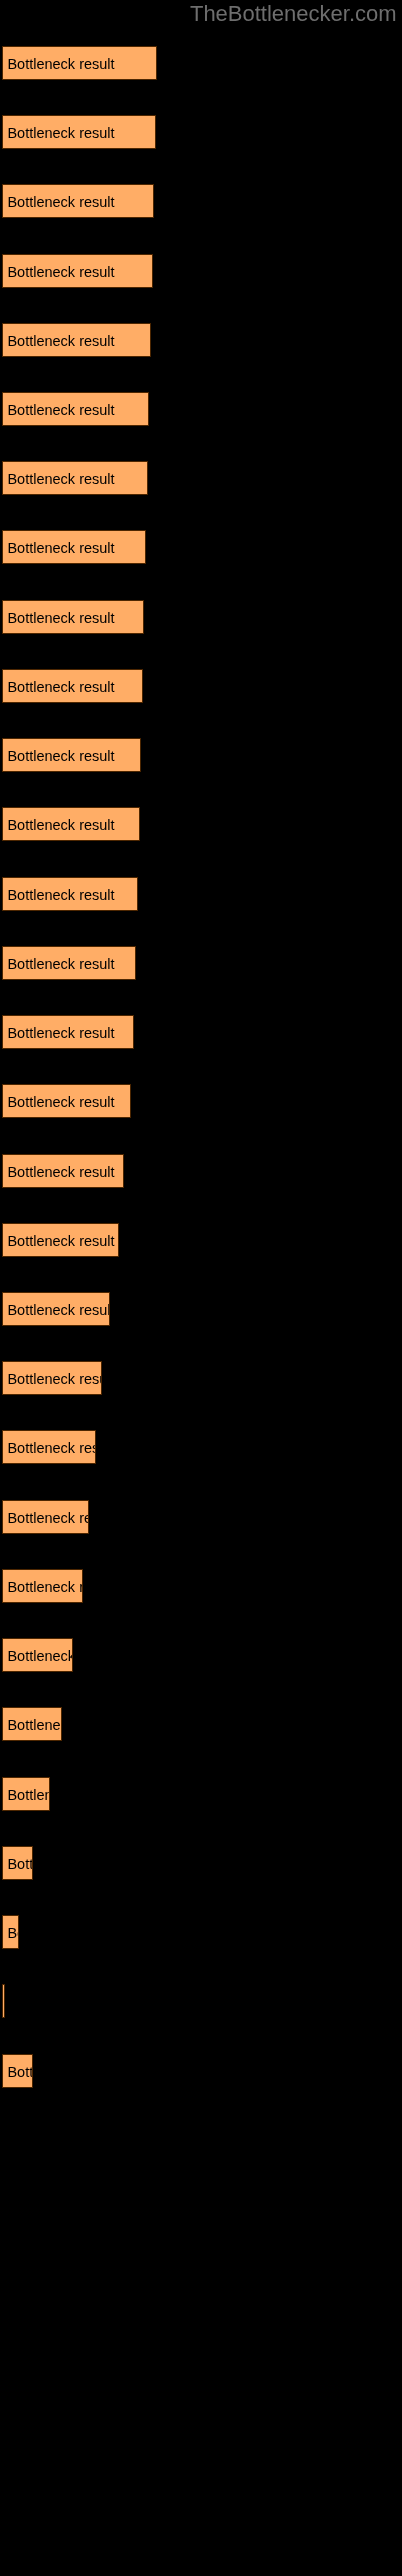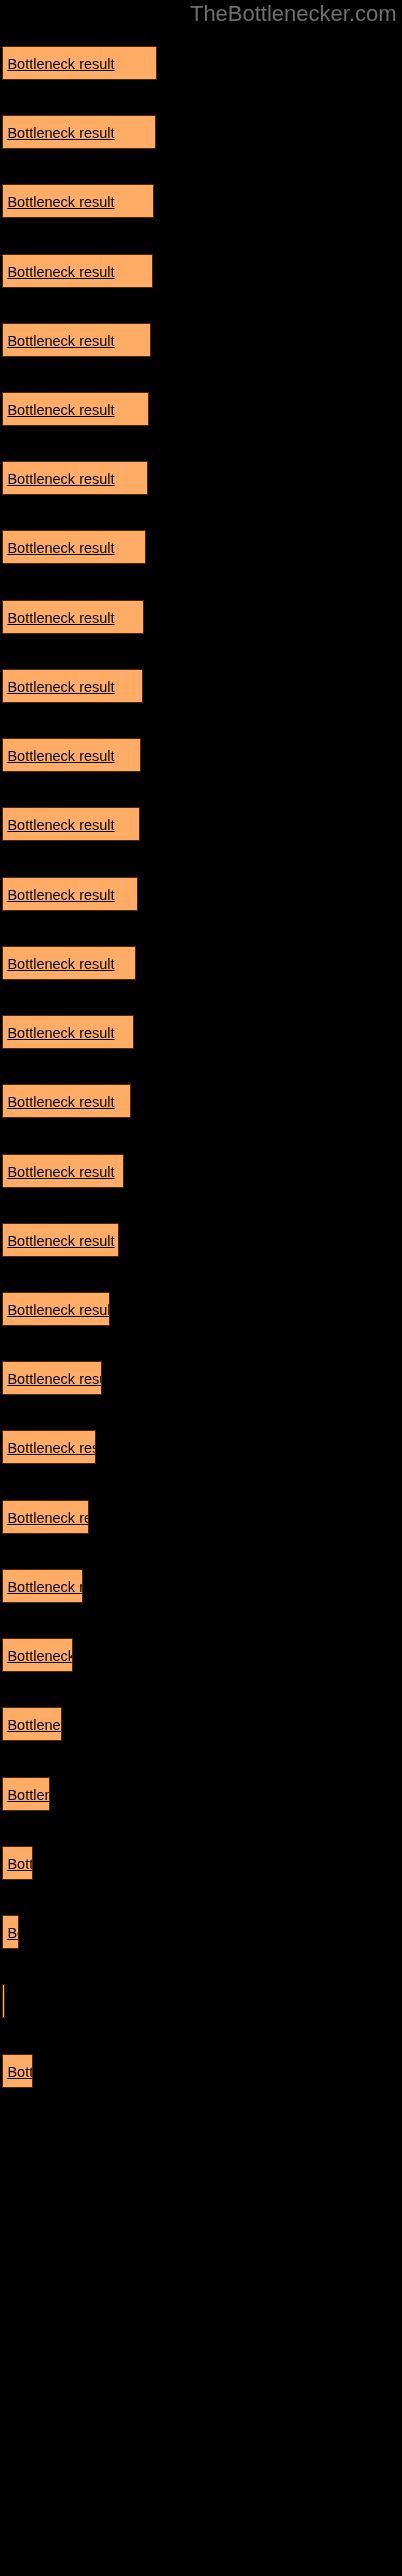--- a/index.html
+++ b/index.html
@@ -44,21 +44,20 @@
   .bar-label{
     position:absolute;
     left:4.8px;
     top:0;
     height:34px;
     line-height:34px;
     font-size:14.5px;
     color:#000000;
     white-space:nowrap;
     pointer-events:none;
-    text-decoration:underline;
   }
 </style>
 </head>
 <body>
 
 <div id="chart-root">
   <div id="site-title">TheBottlenecker.com</div>
   <div id="bars-layer">
       <div class="bar-row" style="top: 46px; width: 403px;">
         <div class="bar" style="width: 155px;">

